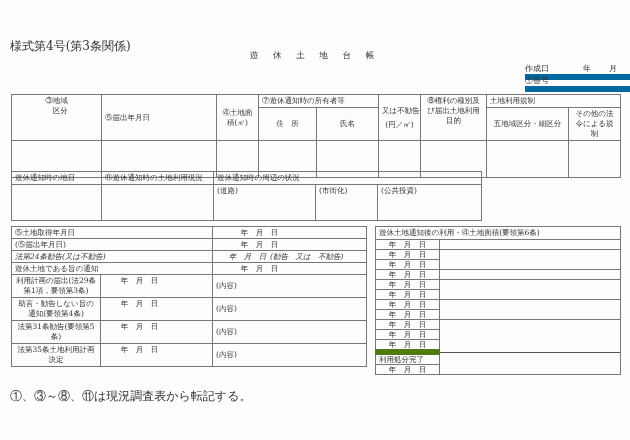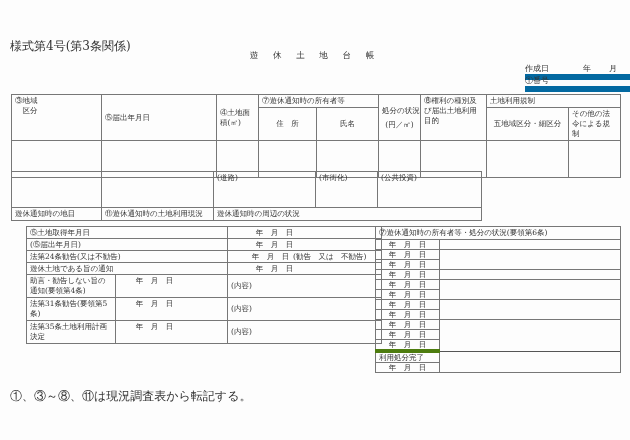--- a/index.html
+++ b/index.html
@@ -12,25 +12,25 @@
   .meta.created { top:63px; }
   .meta.number { top:75px; }
   .meta .y { position:absolute; left:58px; }
   .meta .m { position:absolute; left:84px; }
   .meta .d { position:absolute; left:106px; }
 
   table { border-collapse:collapse; position:absolute; table-layout:fixed; }
   td { border:1px solid #777; padding:1px 3px; vertical-align:top; font-size:7.5px; line-height:10px; overflow:hidden; white-space:nowrap; }
   td.c { text-align:center; vertical-align:middle; }
   td.mid { vertical-align:middle; }
-  td.wrap { white-space:normal; }
+  td.wrap { white-space:normal;text-align:center; }
 
   #t1 { left:11px; top:94px; width:609px; }
   #t2 { left:11px; top:171px; width:470px; }
-  #t3 { left:26px; top:226px; width:355px; }
+  #t3 { left:11px; top:226px; width:355px; }
   #t4 { left:375px; top:226px; width:245px; }
   #t4 td.dt { height:9px; line-height:9px; padding:0 3px; text-align:center; }
   #t4 td.dt.dash { border-bottom:1px dashed #999; }
   #t4 td.body { border-bottom:1px dashed #999; }
   .date-txt { letter-spacing:0; }
   .date-txt span { display:inline-block; width:15px; text-align:center; }
   .note { left:10px; top:388px; font-size:12px; }
 </style>
 </head>
 <body>
@@ -60,21 +60,21 @@
       <col style="width:52px">
   </colgroup>
   <tbody>
       <tr style="height:11px">
     <td rowspan="2" class="wrap" style="white-space:pre-line">③地域
 　区分</td>
     <td rowspan="2" class="mid">⑤届出年月日</td>
     <td rowspan="2" class="wrap mid">④土地面積(㎡)</td>
     <td colspan="2">⑦遊休通知時の所有者等</td>
     <td rowspan="2" class="c">
-      <div>処分の状況</div>
+      <div>又は不勧告</div>
       <div style="margin-top:4px">(円／㎡)</div>
     </td>
     <td rowspan="2" class="wrap">⑧権利の種別及び届出土地利用目的</td>
     <td colspan="2">土地利用規制</td>
   </tr>
   <tr style="height:20px">
     <td class="c">住　所</td>
     <td class="c">氏名</td>
     <td class="c">五地域区分・細区分</td>
     <td class="wrap">その他の法令による規制</td>
@@ -95,60 +95,65 @@
 
 <table id="t2">
   <colgroup>
     <col style="width:90px">
       <col style="width:112px">
       <col style="width:102px">
     <col style="width:62px">
       <col style="width:104px">
   </colgroup>
   <tbody>
-      <tr style="height:36px">
+      <tr style="height:11px">
+    <td>遊休通知時の地目</td>
+    <td>⑪遊休通知時の土地利用現況</td>
+    <td colspan="3">遊休通知時の周辺の状況</td>
+  </tr>
+  <tr style="height:36px">
     <td></td>
     <td></td>
     <td>(道路)</td>
     <td>(市街化)</td>
     <td>(公共投資)</td>
-  </tr>
-  <tr style="height:11px">
-    <td>遊休通知時の地目</td>
-    <td>⑪遊休通知時の土地利用現況</td>
-    <td colspan="3">遊休通知時の周辺の状況</td>
   </tr>
 </tbody>
   </table>
 
 <table id="t3">
   <colgroup>
     <col style="width:89px">
       <col style="width:112px">
       <col style="width:154px">
   </colgroup>
   <tbody id="t3-simple">
       <tr style="height: 10px;">
         <td colspan="2" style="line-height:9px">⑤土地取得年月日</td>
         <td style="padding-left:24px;line-height:9px"><span class="date-txt"><span>年</span><span>月</span><span>日</span></span></td>
       </tr>
       <tr style="height: 10px;">
         <td colspan="2" style="line-height:9px">(⑤届出年月日)</td>
         <td style="padding-left:24px;line-height:9px"><span class="date-txt"><span>年</span><span>月</span><span>日</span></span></td>
       </tr>
-      <tr style="height: 10px;">
+      <tr style="height: 10px; font-style: italic;">
         <td colspan="2" style="line-height:9px">法第24条勧告(又は不勧告)</td>
-        <td style="padding-left:20px;line-height:9px"><span class="date-txt"><span>年</span><span>月</span><span>日</span></span><span>(勧告　又は　不勧告)</span></td>
+        <td style="padding-left:12px;line-height:9px"><span class="date-txt"><span>年</span><span>月</span><span>日</span></span><span>(勧告　又は　不勧告)</span></td>
       </tr>
       <tr style="height: 10px;">
         <td colspan="2" style="line-height:9px">遊休土地である旨の通知</td>
         <td style="padding-left:24px;line-height:9px"><span class="date-txt"><span>年</span><span>月</span><span>日</span></span></td>
       </tr>
     </tbody>
   <tbody id="t3-detail">
+      <tr style="height: 21px;">
+        <td class="wrap">利用計画の届出(法29条第1項，要領第3条)</td>
+        <td style="padding-left:16px"><span class="date-txt"><span>年</span><span>月</span><span>日</span></span></td>
+        <td class="mid">(内容)</td>
+      </tr>
       <tr style="height: 21px;">
         <td class="wrap">助言・勧告しない旨の通知(要領第4条)</td>
         <td style="padding-left:16px"><span class="date-txt"><span>年</span><span>月</span><span>日</span></span></td>
         <td class="mid">(内容)</td>
       </tr>
       <tr style="height: 21px; margin-top: 29px;">
         <td class="wrap">法第31条勧告(要領第5条)</td>
         <td style="padding-left:16px"><span class="date-txt"><span>年</span><span>月</span><span>日</span></span></td>
         <td class="mid">(内容)</td>
       </tr>
@@ -160,21 +165,21 @@
     </tbody>
 </table>
 
 <table id="t4">
   <colgroup>
       <col style="width:64px">
       <col style="width:181px">
     </colgroup>
   <tbody>
       <tr style="height:11px">
-    <td colspan="2">⑦遊休通知時の所有者等・処分の状況(要領第6条)</td>
+    <td colspan="2">遊休土地通知後の利用・④土地面積(要領第6条)</td>
   </tr>
   </tbody>
     <tbody id="t4-body">
       <tr>
         <td class="dt dash"><span class="date-txt"><span>年</span><span>月</span><span>日</span></span></td>
         <td class="body" rowspan="1"></td>
       </tr>
       <tr>
         <td class="dt dash"><span class="date-txt"><span>年</span><span>月</span><span>日</span></span></td>
         <td class="body" rowspan="2"></td>
@@ -204,21 +209,21 @@
         <td class="dt dash"><span class="date-txt"><span>年</span><span>月</span><span>日</span></span></td>
         <td class="body" rowspan="3"></td>
       </tr>
       <tr>
         <td class="dt dash"><span class="date-txt"><span>年</span><span>月</span><span>日</span></span></td>
       </tr>
       <tr>
         <td class="dt dash"><span class="date-txt"><span>年</span><span>月</span><span>日</span></span></td>
       </tr>
       <tr>
-        <td class="dt" style="text-align:left;border-top:4px solid #4d7c0f">利用処分完了</td>
+        <td class="dt" style="text-align:left;border-top:6px solid #4d7c0f">利用処分完了</td>
         <td rowspan="2" style="border-top:1px solid #555"></td>
       </tr>
       <tr>
         <td class="dt"><span class="date-txt"><span>年</span><span>月</span><span>日</span></span></td>
       </tr>
     </tbody>
 </table>
 
 <div class="abs note">①、③～⑧、⑪は現況調査表から転記する。</div>
 

